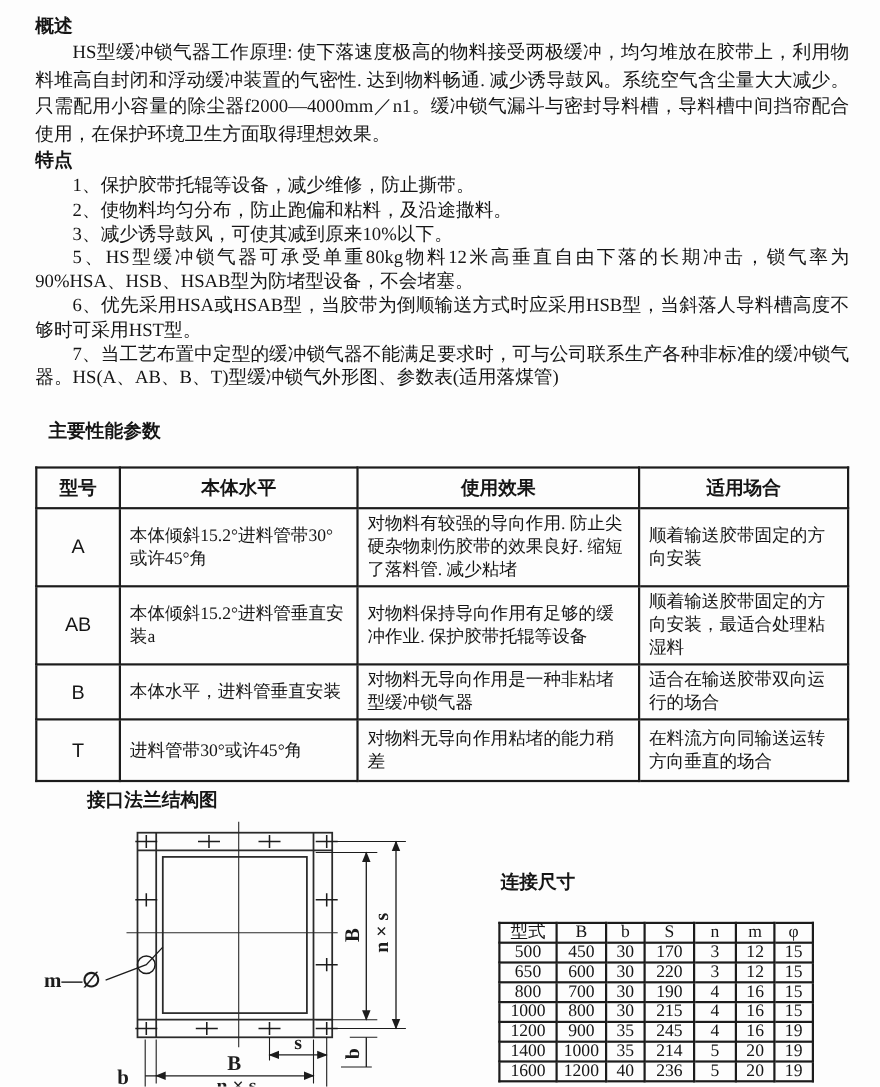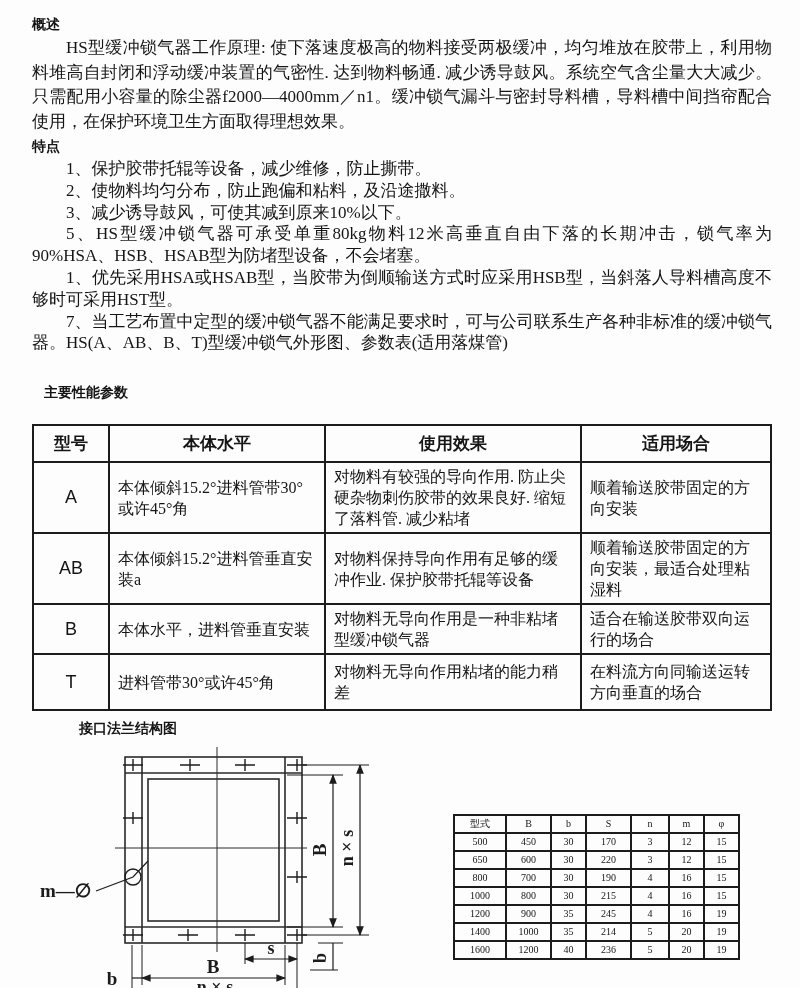--- a/index.html
+++ b/index.html
@@ -3,59 +3,59 @@
 <meta charset="utf-8">
 <style>
   html,body{margin:0;padding:0;background:#fff;}
   .page{
     position:relative;width:800px;height:988px;overflow:hidden;
     box-sizing:border-box;padding:12px 28px 0 32px;
     background:#fdfdfd;color:#151515;
     font-family:"Liberation Serif","DejaVu Serif",serif;
     font-size:17px;line-height:24.5px;
   }
-  .h{font-family:"Liberation Sans","DejaVu Sans",sans-serif;font-weight:bold;font-size:14px;line-height:24px;}
+  .h{font-family:"Liberation Sans","DejaVu Sans",sans-serif;font-weight:bold;font-size:17px;line-height:24px;}
   .para{text-indent:2em;text-align:justify;}
   .features{line-height:21.8px;}
   .features div{text-indent:2em;text-align:justify;}
   .params-heading{margin:26px 0 0 12px;}
   table{border-collapse:collapse;}
   .t1{width:740px;margin-top:20px;border:2px solid #15803d;table-layout:fixed;}
   .t1 th,.t1 td{border:2px solid #1c1c1c;font-size:16px;line-height:21px;vertical-align:middle;}
   .t1 th{height:33px;font-family:"Liberation Sans","DejaVu Sans",sans-serif;font-weight:bold;font-size:17px;}
   .t1 td{padding:3px 8px;}
   .t1 td.model{font-family:"Liberation Sans","DejaVu Sans",sans-serif;font-size:18px;text-align:center;padding:0;}
   .c1{width:72px;}.c2{width:212px;}.c3{width:252px;}.c4{width:186px;}
   .rA td{height:58px;}.rAB td{height:40px;}.rB td{height:36px;}.rT td{height:48px;}
   .flange-heading{margin-top:5px;margin-left:47px;}
   .bottom{position:relative;width:740px;height:288px;}
   .bottom svg{position:absolute;left:0;top:0;}
   .dims{position:absolute;left:421px;top:50px;width:290px;}
   .dims-heading{margin:0 0 0 2px;}
   .t2{width:285px;margin-top:24px;border:2px solid #1c1c1c;table-layout:fixed;}
-  .t2 th,.t2 td{border:2px solid #1c1c1c;text-align:center;font-size:10px;line-height:16px;height:15.5px;padding:0;font-weight:normal;}
+  .t2 th,.t2 td{border:2px solid #1c1c1c;text-align:center;font-size:16px;line-height:16px;height:15.5px;padding:0;font-weight:normal;}
   .d1{width:50px;}.d2{width:43px;}.d3{width:33px;}.d4{width:43px;}.d5{width:36px;}.d6{width:33px;}.d7{width:33px;}
   .dim-label{font-family:"Liberation Serif","DejaVu Serif",serif;font-weight:bold;font-size:19px;fill:#1c1c1c;}
   .dim-label-sm{font-family:"Liberation Serif","DejaVu Serif",serif;font-weight:bold;font-size:18px;fill:#1c1c1c;}
 </style>
 </head>
 <body>
 
 <div class="page">
 
   <div class="h">概述</div>
   <div class="para">HS型缓冲锁气器工作原理: 使下落速度极高的物料接受两极缓冲，均匀堆放在胶带上，利用物料堆高自封闭和浮动缓冲装置的气密性. 达到物料畅通. 减少诱导鼓风。系统空气含尘量大大减少。只需配用小容量的除尘器f2000—4000mm／n1。缓冲锁气漏斗与密封导料槽，导料槽中间挡帘配合使用，在保护环境卫生方面取得理想效果。</div>
 
   <div class="h">特点</div>
   <div class="features">
     <div>1、保护胶带托辊等设备，减少维修，防止撕带。</div>
     <div>2、使物料均匀分布，防止跑偏和粘料，及沿途撒料。</div>
     <div>3、减少诱导鼓风，可使其减到原来10%以下。</div>
     <div>5、HS型缓冲锁气器可承受单重80kg物料12米高垂直自由下落的长期冲击，锁气率为90%HSA、HSB、HSAB型为防堵型设备，不会堵塞。</div>
-    <div>1、优先采用HSA或HSAB型，当胶带为倒顺输送方式时应采用HSB型，当斜落人导料槽高度不够时可采用HST型。</div>
+    <div>6、优先采用HSA或HSAB型，当胶带为倒顺输送方式时应采用HSB型，当斜落人导料槽高度不够时可采用HST型。</div>
     <div>7、当工艺布置中定型的缓冲锁气器不能满足要求时，可与公司联系生产各种非标准的缓冲锁气器。HS(A、AB、B、T)型缓冲锁气外形图、参数表(适用落煤管)</div>
   </div>
 
   <div class="h params-heading">主要性能参数</div>
 
   <table class="t1">
     <tbody>
         <tr>
       <th class="c1">型号</th>
       <th class="c2">本体水平</th>
@@ -156,20 +156,21 @@
         <text class="dim-label-sm" transform="rotate(-90 321 108)" x="321" y="108" text-anchor="middle">n × s</text>
         <text class="dim-label-sm" transform="rotate(-90 294 218)" x="294" y="218" text-anchor="middle">b</text>
         <text class="dim-label-sm" x="239" y="214" text-anchor="middle">s</text>
         <text class="dim-label" x="181" y="233" text-anchor="middle">B</text>
         <text class="dim-label-sm" x="183" y="253" text-anchor="middle">n × s</text>
         <text class="dim-label" x="80" y="245" text-anchor="middle">b</text>
       </g>
     </svg>
 
     <div class="dims">
+      <div class="h dims-heading">连接尺寸</div>
       <table class="t2">
         <tbody>
             <tr>
           <th class="d1">型式</th>
           <th class="d2">B</th>
           <th class="d3">b</th>
           <th class="d4">S</th>
           <th class="d5">n</th>
           <th class="d6">m</th>
           <th class="d7">φ</th>

